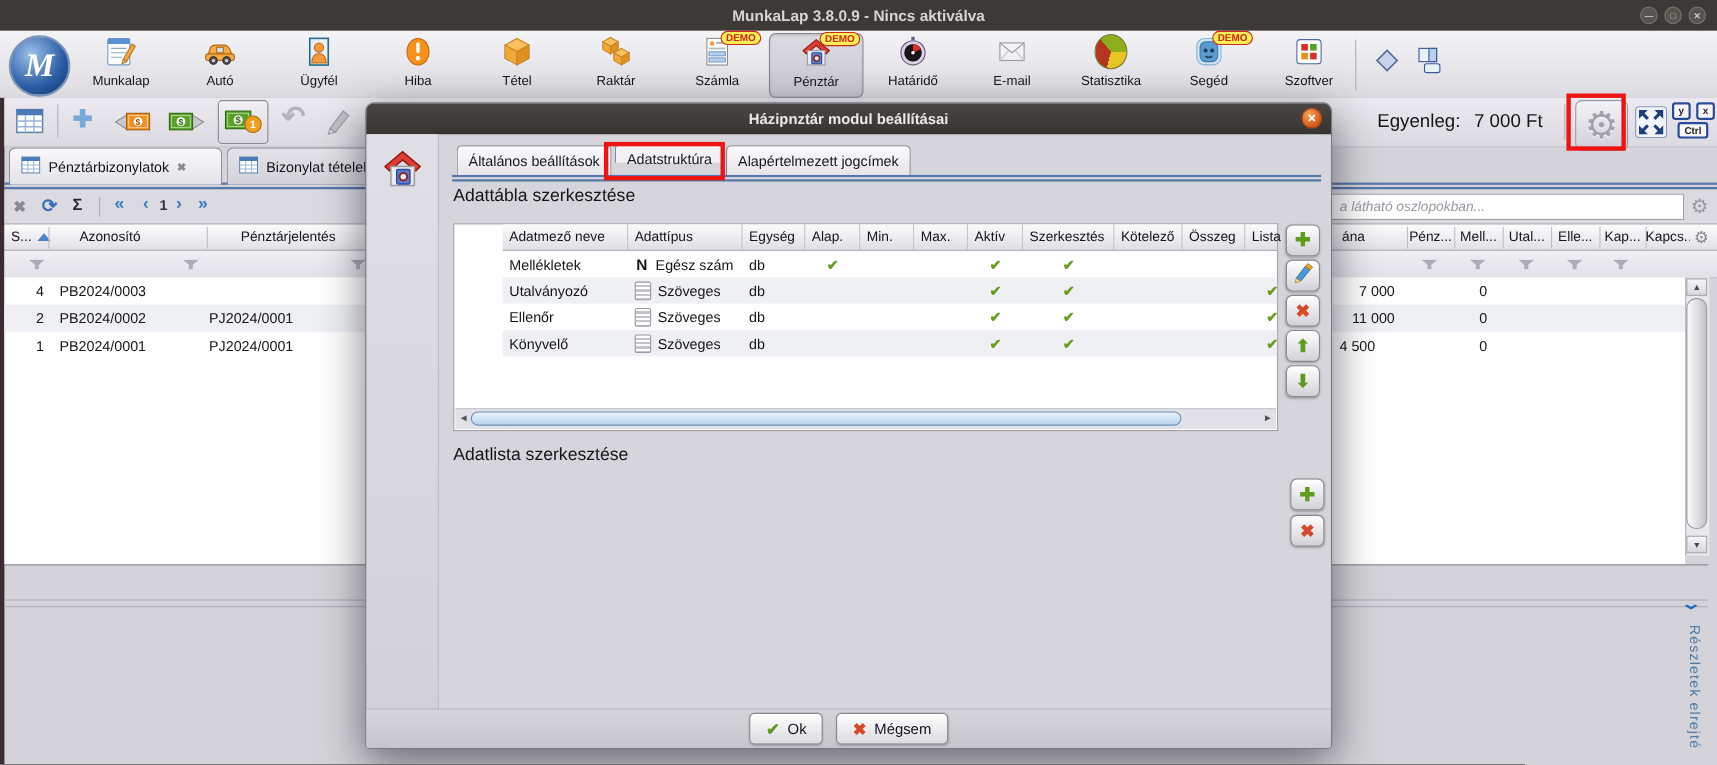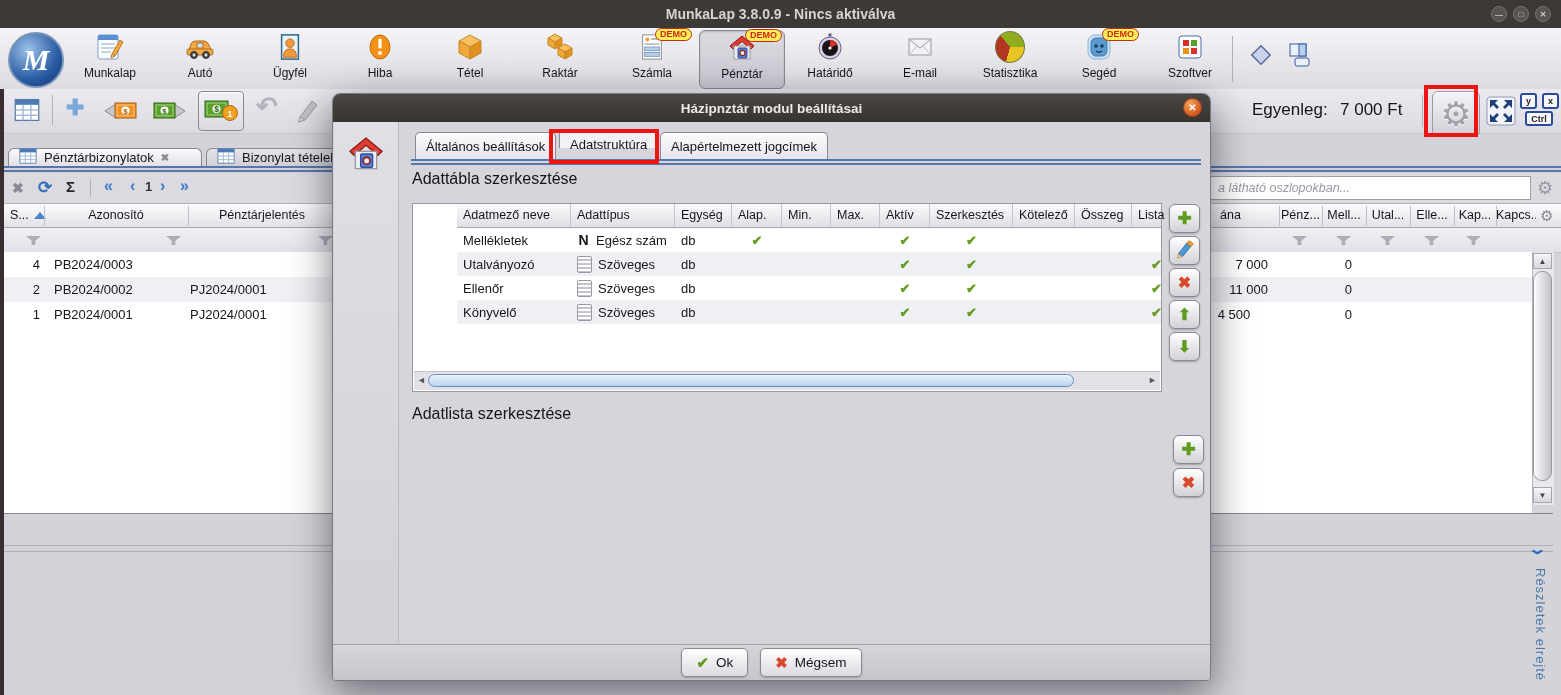--- a/index.html
+++ b/index.html
@@ -38,21 +38,21 @@
     background:linear-gradient(#f0eff4,#dcdbe2);box-shadow:inset 0 1px 1px #fff;}
   .ghost{opacity:.95;}
   .balance{font-size:17px;color:#14141a;white-space:nowrap;}
   .toolbtn3d{position:absolute;border:1px solid #9a98a2;border-radius:6px;
     background:linear-gradient(#f4f3f7,#d0cfd7);display:flex;align-items:center;justify-content:center;
     box-shadow:inset 0 1px 1px #fff;}
   .gearglyph{font-size:34px;color:#a2a2ac;text-shadow:0 1px 1px #fff;line-height:1;}
   .key{position:absolute;background:#f8f8fa;border:2px solid #2a4a9a;border-radius:3px;
     font-size:9px;font-weight:bold;color:#222;text-align:center;box-sizing:border-box;}
   
-  .mtab{position:absolute;top:148px;height:18px;display:flex;align-items:center;gap:7px;
+  .mtab{position:absolute;top:134px;height:34px;display:flex;align-items:center;gap:7px;
     padding:0 10px;box-sizing:border-box;border:1px solid #8a8890;border-bottom:none;
     border-radius:6px 6px 0 0;font-size:13px;color:#15151c;z-index:2;}
   .mtab.on{background:linear-gradient(#fafafc,#e2e1e7);}
   .mtab.off{background:linear-gradient(#e4e3e9,#d2d1d7);}
   .bluebar{height:2px;background:#5578ac;}
   .controlrow{left:4px;top:173px;width:1557px;height:30px;background:#dbdae0;}
   .cicon{position:absolute;font-weight:bold;cursor:default;}
   .searchbox{position:absolute;left:1209px;top:176px;width:322px;height:24px;box-sizing:border-box;
     border:1px solid #a0a0a8;background:#fff;font-style:italic;font-size:12.5px;color:#55555e;
     padding:0 8px;font-family:"Liberation Sans",sans-serif;}
@@ -429,21 +429,21 @@
     <span class="cicon" style="left:156px;top:4px;color:#3a78c8;font-size:16px;">›</span>
     <span class="cicon" style="left:176px;top:4px;color:#3a78c8;font-size:16px;">»</span>
   </div>
   <input class="searchbox" placeholder="a látható oszlopokban..." style="">
   <span class="abs" style="left:1537px;top:177px;font-size:18px;color:#9a98a2;">⚙</span>
 
   <div class="abs hdrrow">
     <span class="hcell" style="left:6px;width:26px;text-align:left;">S...</span>
     <span class="caret abs" style="left:30px;top:8px;"></span>
     <span class="hsep" style="left:40px;"></span>
-    <span class="hcell" style="left:40px;width:144px;text-align:center;">Azonosító</span>
+    <span class="hcell" style="left:24px;width:144px;text-align:center;">Azonosító</span>
     <span class="hsep" style="left:184px;"></span>
     <span class="hcell" style="left:184px;width:148px;">Pénztárjelentés</span>
     <span class="hcell" style="left:1213px;width:60px;text-align:left;padding-left:3px;">ána</span>
     <span class="hsep" style="left:1275px;"></span>
     <span class="hcell" style="left:1275px;width:43px;">Pénz...</span>
     <span class="hsep" style="left:1318px;"></span>
     <span class="hcell" style="left:1318px;width:44px;">Mell...</span>
     <span class="hsep" style="left:1362px;"></span>
     <span class="hcell" style="left:1362px;width:44px;">Utal...</span>
     <span class="hsep" style="left:1406px;"></span>

